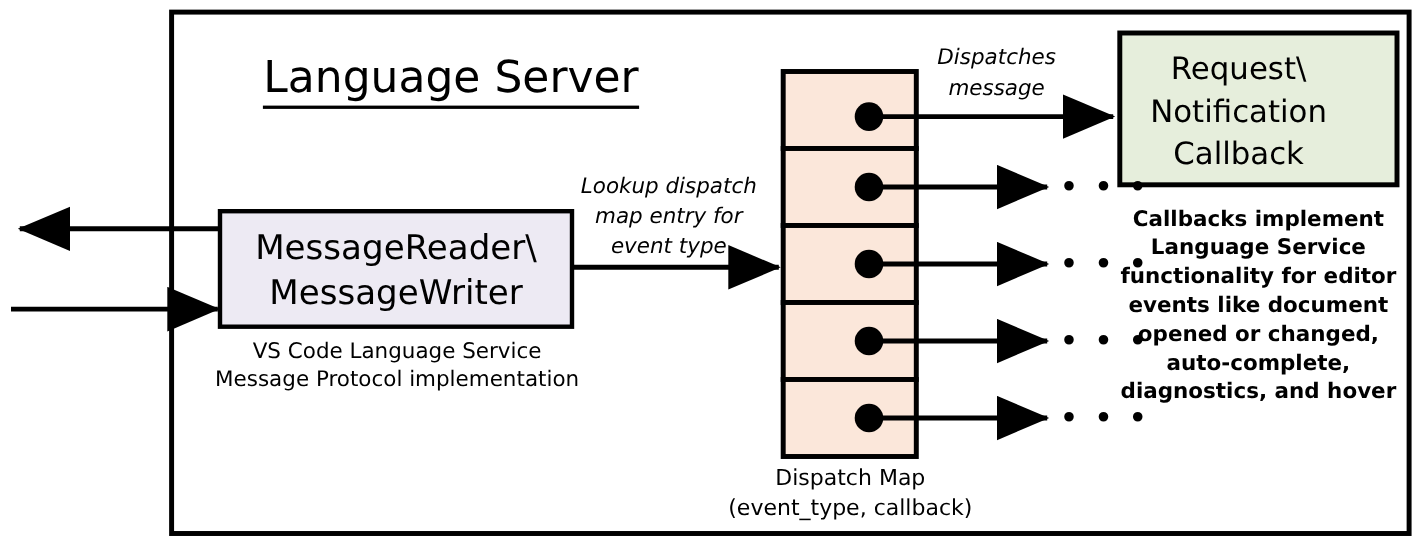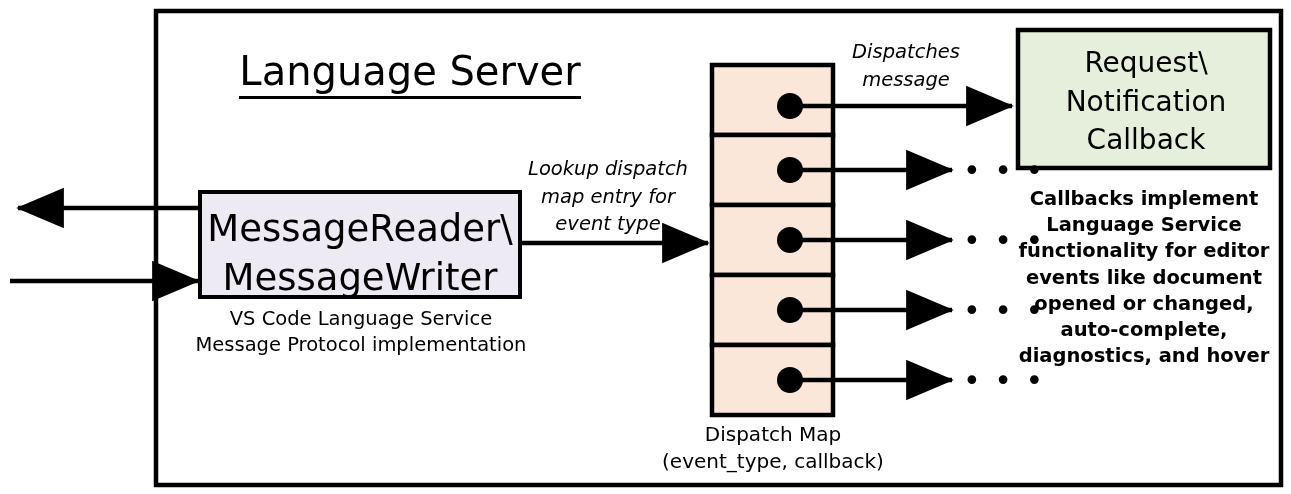--- a/index.html
+++ b/index.html
@@ -21,21 +21,21 @@
     left:200px;top:50px;width:420px;
     font-size:40px;line-height:1.05;
     text-align:center;
   }
   #server-title span{
     border-bottom:3px solid #000;padding-bottom:2px;
   }
 
   #mrw-label{
     left:200px;top:205px;width:320px;
-    font-size:37px;line-height:1.32;
+    font-size:31px;line-height:1.32;
   }
   #mrw-caption{
     left:176px;top:306px;width:370px;
     font-size:19.5px;line-height:1.35;
   }
 
   #lookup-label{
     left:508px;top:155px;width:200px;
     font-size:19.5px;line-height:1.42;
   }
@@ -46,21 +46,21 @@
     text-align:center;
   }
 
   #dispatchmap-caption{
     left:638px;top:421px;width:270px;
     font-size:20px;line-height:1.35;
   }
 
   #rnc-label{
     left:1022px;top:44px;width:208px;
-    font-size:28px;line-height:1.38;padding-left:20px;
+    font-size:28px;line-height:1.38;
   }
   #rnc-caption{
     left:1008px;top:186px;width:272px;
     font-size:19.5px;line-height:1.345;font-weight:bold;
   }
 
   .ellipsis{
     position:absolute;
     font-size:30px;
     letter-spacing:2px;

